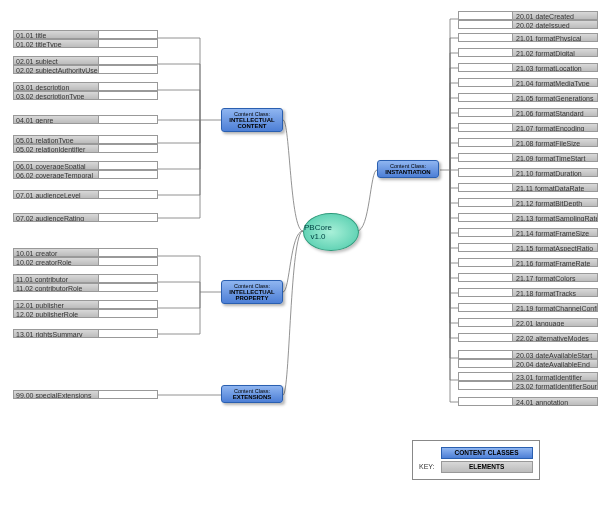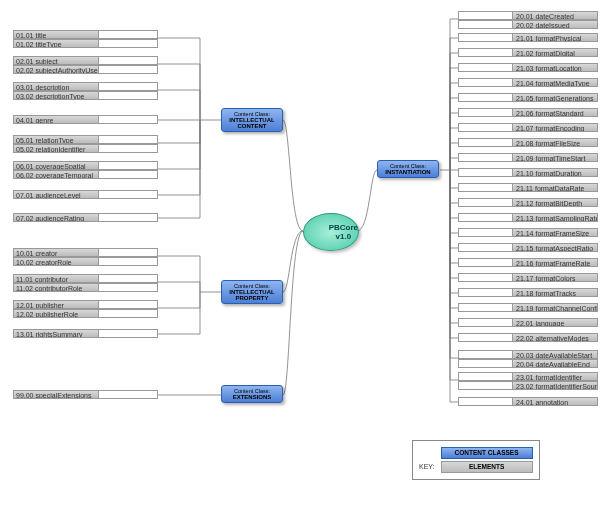--- a/index.html
+++ b/index.html
@@ -7,21 +7,21 @@
 .el-group{position:absolute}
 .el-row{display:flex;align-items:center;height:9px}
 .el-label{width:85px;height:9px;line-height:9px;background:linear-gradient(#d8d8d8,#bcbcbc);border:1px solid #999;border-right:none;padding-left:2px;box-sizing:border-box;white-space:nowrap;overflow:hidden}
 .el-stub{width:60px;height:9px;border:1px solid #999;box-sizing:border-box;background:#fff}
 .el-group.right .el-row{flex-direction:row-reverse}
 .el-group.right .el-label{border-right:1px solid #999;border-left:none;padding-left:3px}
 .el-group.right .el-stub{width:55px}
 .cls{position:absolute;width:62px;background:linear-gradient(#8fb5f0,#4d7fd6);border:1px solid #2a5fb0;border-radius:3px;color:#000;font-size:6px;text-align:center;padding:2px 1px;box-shadow:2px 2px 3px rgba(0,0,0,.3);box-sizing:border-box}
 .cls .l1{font-size:5.5px}
 .cls .l2{font-weight:bold;font-size:6px}
-.core{position:absolute;width:54px;height:36px;background:radial-gradient(#a8f0d8,#48c8a8);border:1px solid #2a9878;border-radius:50%;display:flex;align-items:center;justify-content:flex-end;text-align:center;font-size:8px;font-weight:bold;color:#044;box-shadow:2px 2px 3px rgba(0,0,0,.25)}
+.core{position:absolute;width:54px;height:36px;background:radial-gradient(#a8f0d8,#48c8a8);border:1px solid #2a9878;border-radius:50%;display:flex;align-items:center;justify-content:flex-start;text-align:center;font-size:8px;font-weight:normal;color:#044;box-shadow:2px 2px 3px rgba(0,0,0,.25)}
 .key{position:absolute;border:1px solid #888;padding:4px 6px;font-size:7px}
 .key .kc{display:inline-block;width:90px;height:10px;line-height:10px;text-align:center;margin-left:6px;font-weight:bold;font-size:6.5px}
 .key .kc1{background:linear-gradient(#8fb5f0,#4d7fd6);border:1px solid #2a5fb0;color:#000}
 .key .kc2{background:linear-gradient(#d8d8d8,#bcbcbc);border:1px solid #999;color:#000}
 .key .kr{margin:2px 0}
 </style>
 </head>
 <body>
 
 <svg class="connectors">

